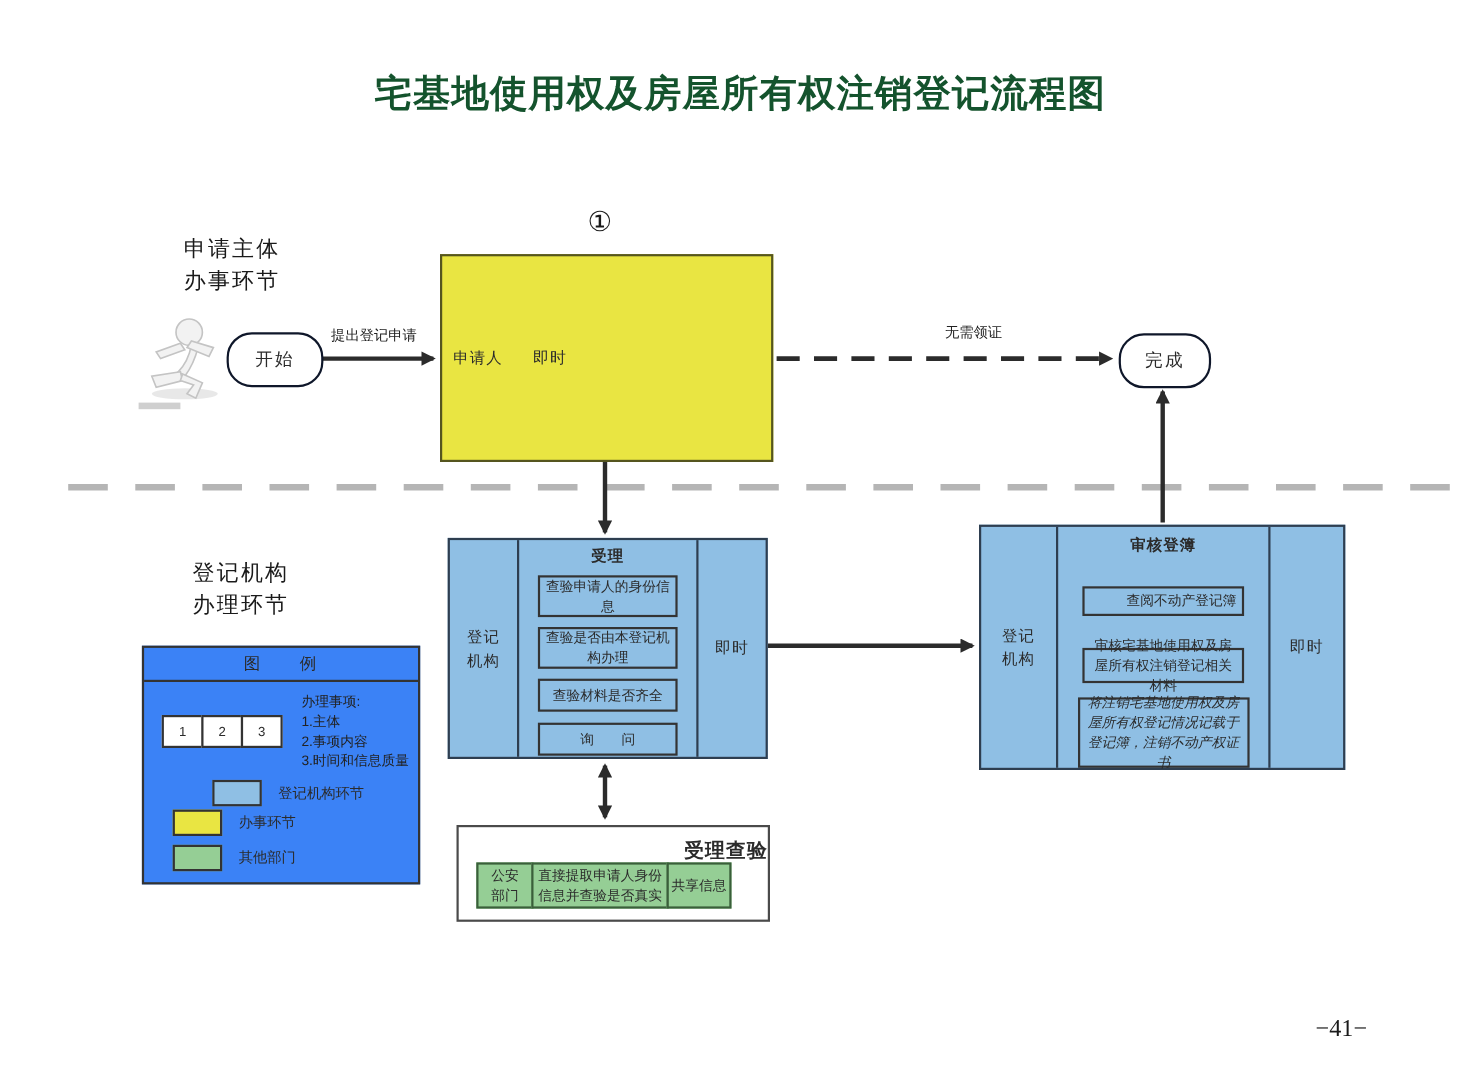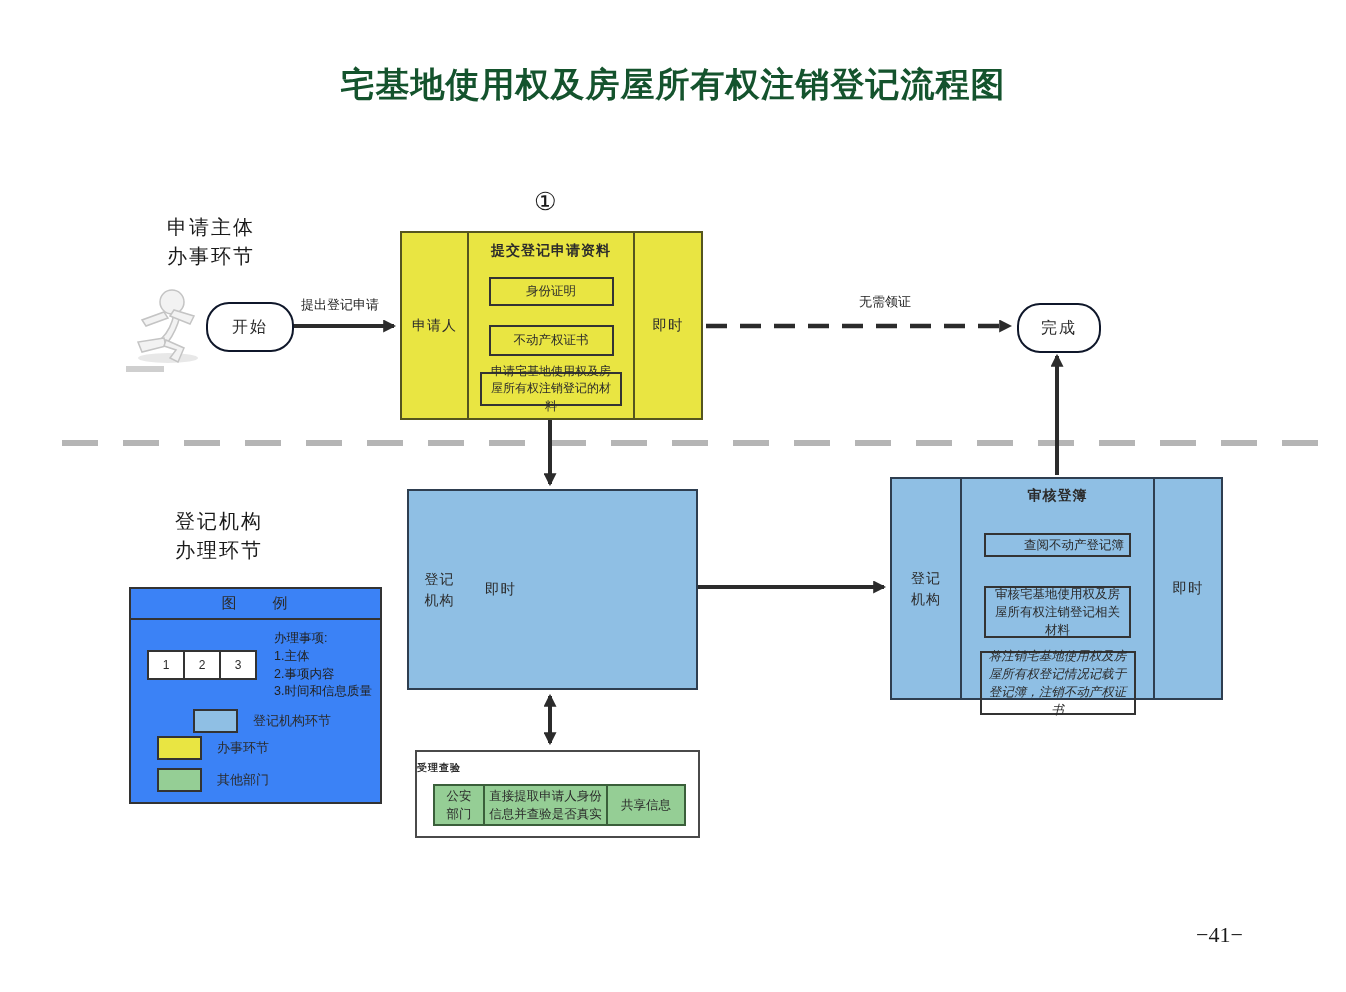--- a/index.html
+++ b/index.html
@@ -102,26 +102,20 @@
   </div>
 
   <div class="abs edge-label" style="left:288px;top:296px;width:104px;">提出登记申请</div>
 
   <div class="abs step-marker" style="left:534px;top:187px;">①</div>
 
   <div class="abs big-box yellow" style="left:400px;top:231px;width:303px;height:189px;box-sizing:border-box;">
     <div class="col" style="width:65px;">
       <span class="subject oneline">申请人</span>
     </div>
-    <div class="col mid">
-      <div class="box-title" style="margin-top:9px;">提交登记申请资料</div>
-      <div class="sub" style="margin-top:17px;width:125px;height:29px;">身份证明</div>
-      <div class="sub" style="margin-top:19px;width:125px;height:31px;">不动产权证书</div>
-      <div class="sub" style="margin-top:16px;width:142px;height:34px;font-size:12px;">申请宅基地使用权及房屋所有权注销登记的材料</div>
-    </div>
     <div class="col" style="width:66px;">
       <span class="time">即时</span>
     </div>
   </div>
 
   <div class="abs edge-label" style="left:840px;top:293px;width:90px;">无需领证</div>
 
   <div class="abs oval" style="left:1017px;top:303px;width:80px;height:46px;">
     <span>完成</span>
   </div>
@@ -155,46 +149,53 @@
     <div class="abs legend-item" style="left:26px;top:179px;">
       <div class="swatch" style="background: rgb(149, 206, 149);"></div>
       <div class="legend-item-label">其他部门</div>
     </div>
   </div>
 
   <div class="abs big-box blue" style="left:407px;top:489px;width:291px;height:201px;box-sizing:border-box;">
     <div class="col" style="width:61px;">
       <span class="subject">登记机构</span>
     </div>
+    <div class="col mid">
+      <div class="box-title" style="margin-top:6px;">受理</div>
+      <div class="sub" style="margin-top:8px;width:127px;height:38px;">查验申请人的身份信息</div>
+      <div class="sub" style="margin-top:9px;width:127px;height:38px;">查验是否由本登记机构办理</div>
+      <div class="sub" style="margin-top:9px;width:127px;height:30px;">查验材料是否齐全</div>
+      <div class="sub" style="margin-top:10px;width:127px;height:30px;">询　　问</div>
+    </div>
     <div class="col" style="width:61px;">
       <span class="time">即时</span>
     </div>
   </div>
 
   <div class="abs big-box blue" style="left:890px;top:477px;width:333px;height:223px;box-sizing:border-box;">
     <div class="col" style="width:68px;">
       <span class="subject">登记机构</span>
     </div>
     <div class="col mid">
       <div class="box-title" style="margin-top:8px;">审核登簿</div>
       <div class="sub" style="margin-top:28px;width:147px;height:34px;padding-left:38px;">查阅不动产登记簿</div>
-      <div class="sub" style="margin-top:29px;width:147px;height:52px;">审核宅基地使用权及房屋所有权注销登记相关材料</div>
+      <div class="sub" style="margin-top:29px;width:147px;height:32px;">审核宅基地使用权及房屋所有权注销登记相关材料</div>
       <div class="sub" style="margin-top:13px;width:156px;height:64px;font-style:italic;">将注销宅基地使用权及房屋所有权登记情况记载于登记簿，注销不动产权证书</div>
     </div>
     <div class="col" style="width:66px;">
       <span class="time">即时</span>
     </div>
   </div>
 
   <div class="abs white-box" style="left:415px;top:750px;width:285px;height:88px;box-sizing:border-box;">
-    <div style="text-align:left;margin-top:9px;font-size:10px;font-weight:600;letter-spacing:1px;">受理查验</div>
+    <div style="text-align:right;margin-top:9px;font-size:18px;font-weight:600;letter-spacing:1px;">受理查验</div>
     <div class="abs" style="left:16px;top:32px;display:flex;">
       <div class="green-cell" style="width:52px;height:42px;">
         <span style="width:2.2em;word-break:break-all;">公安部门</span>
       </div>
       <div class="green-cell" style="width:125px;height:42px;padding:0 4px;">直接提取申请人身份信息并查验是否真实</div>
-      <div class="green-cell" style="width:80px;height:42px;">共享信息</div>
+      <div class="green-cell" style="width:59px;height:42px;">共享信息</div>
     </div>
   </div>
 
   <div class="abs pagenum" style="left:1196px;top:922px;">−41−</div>
 
 </div>
 
 </body></html>

